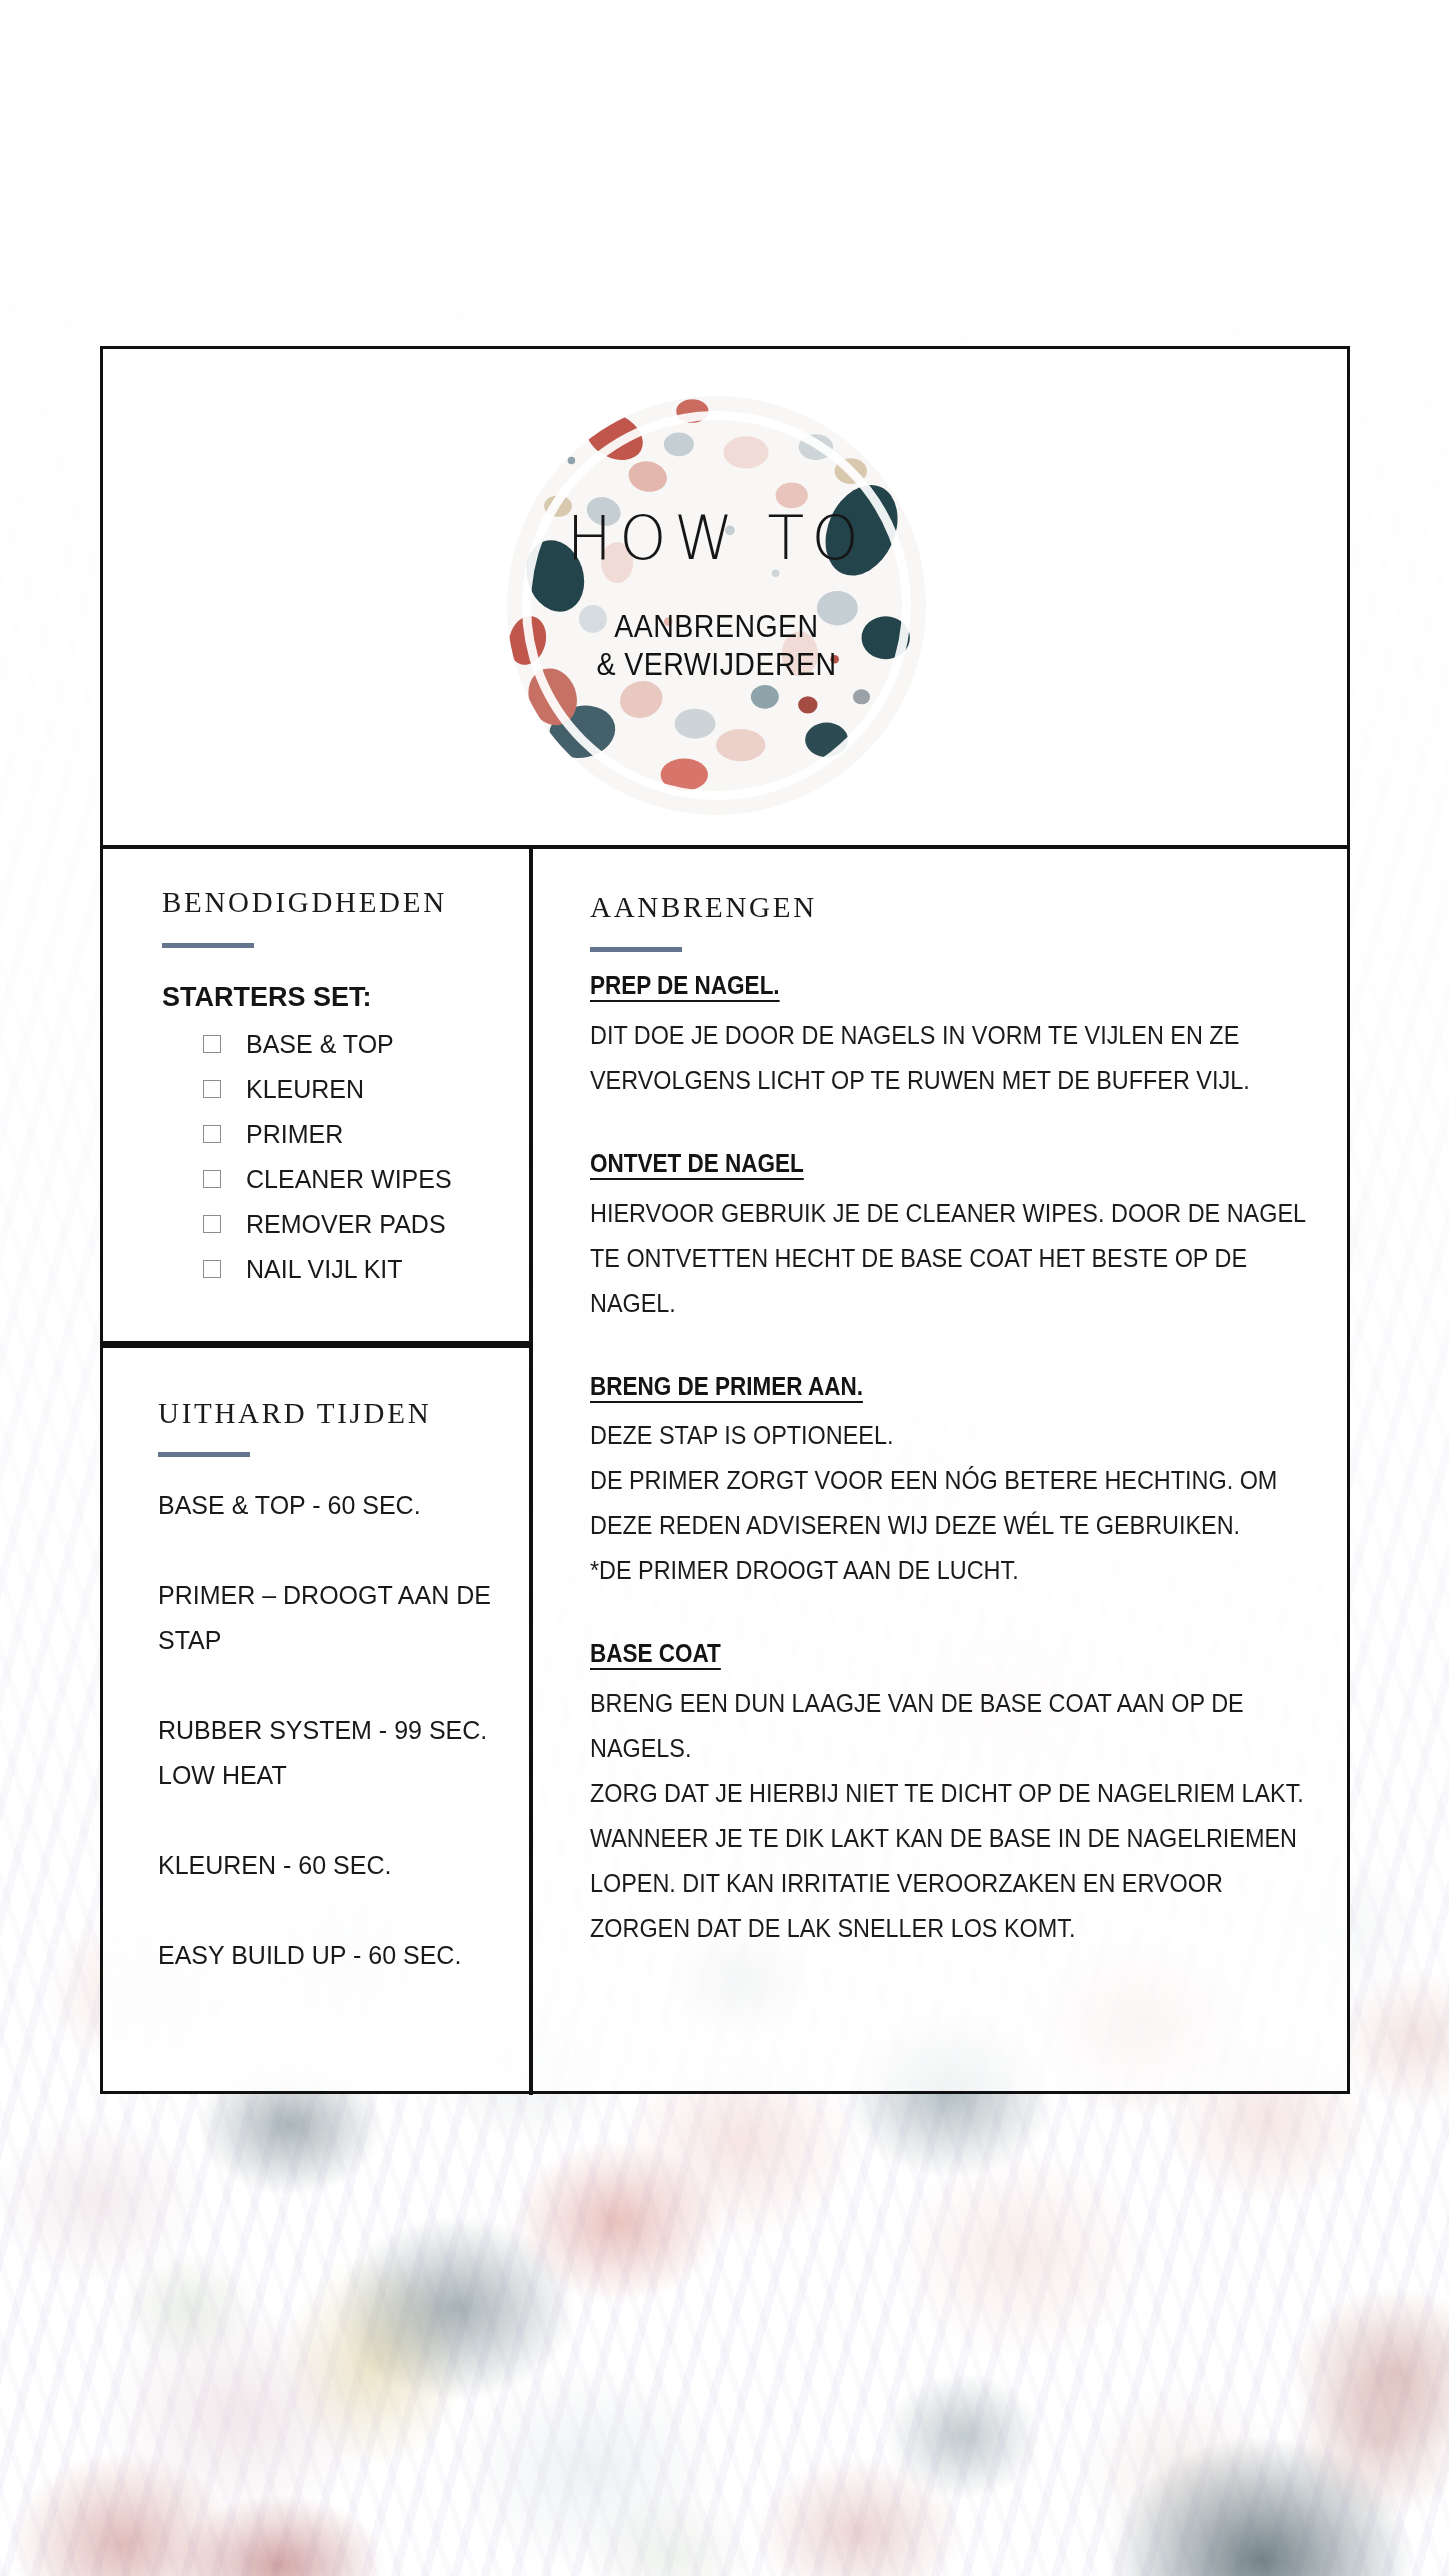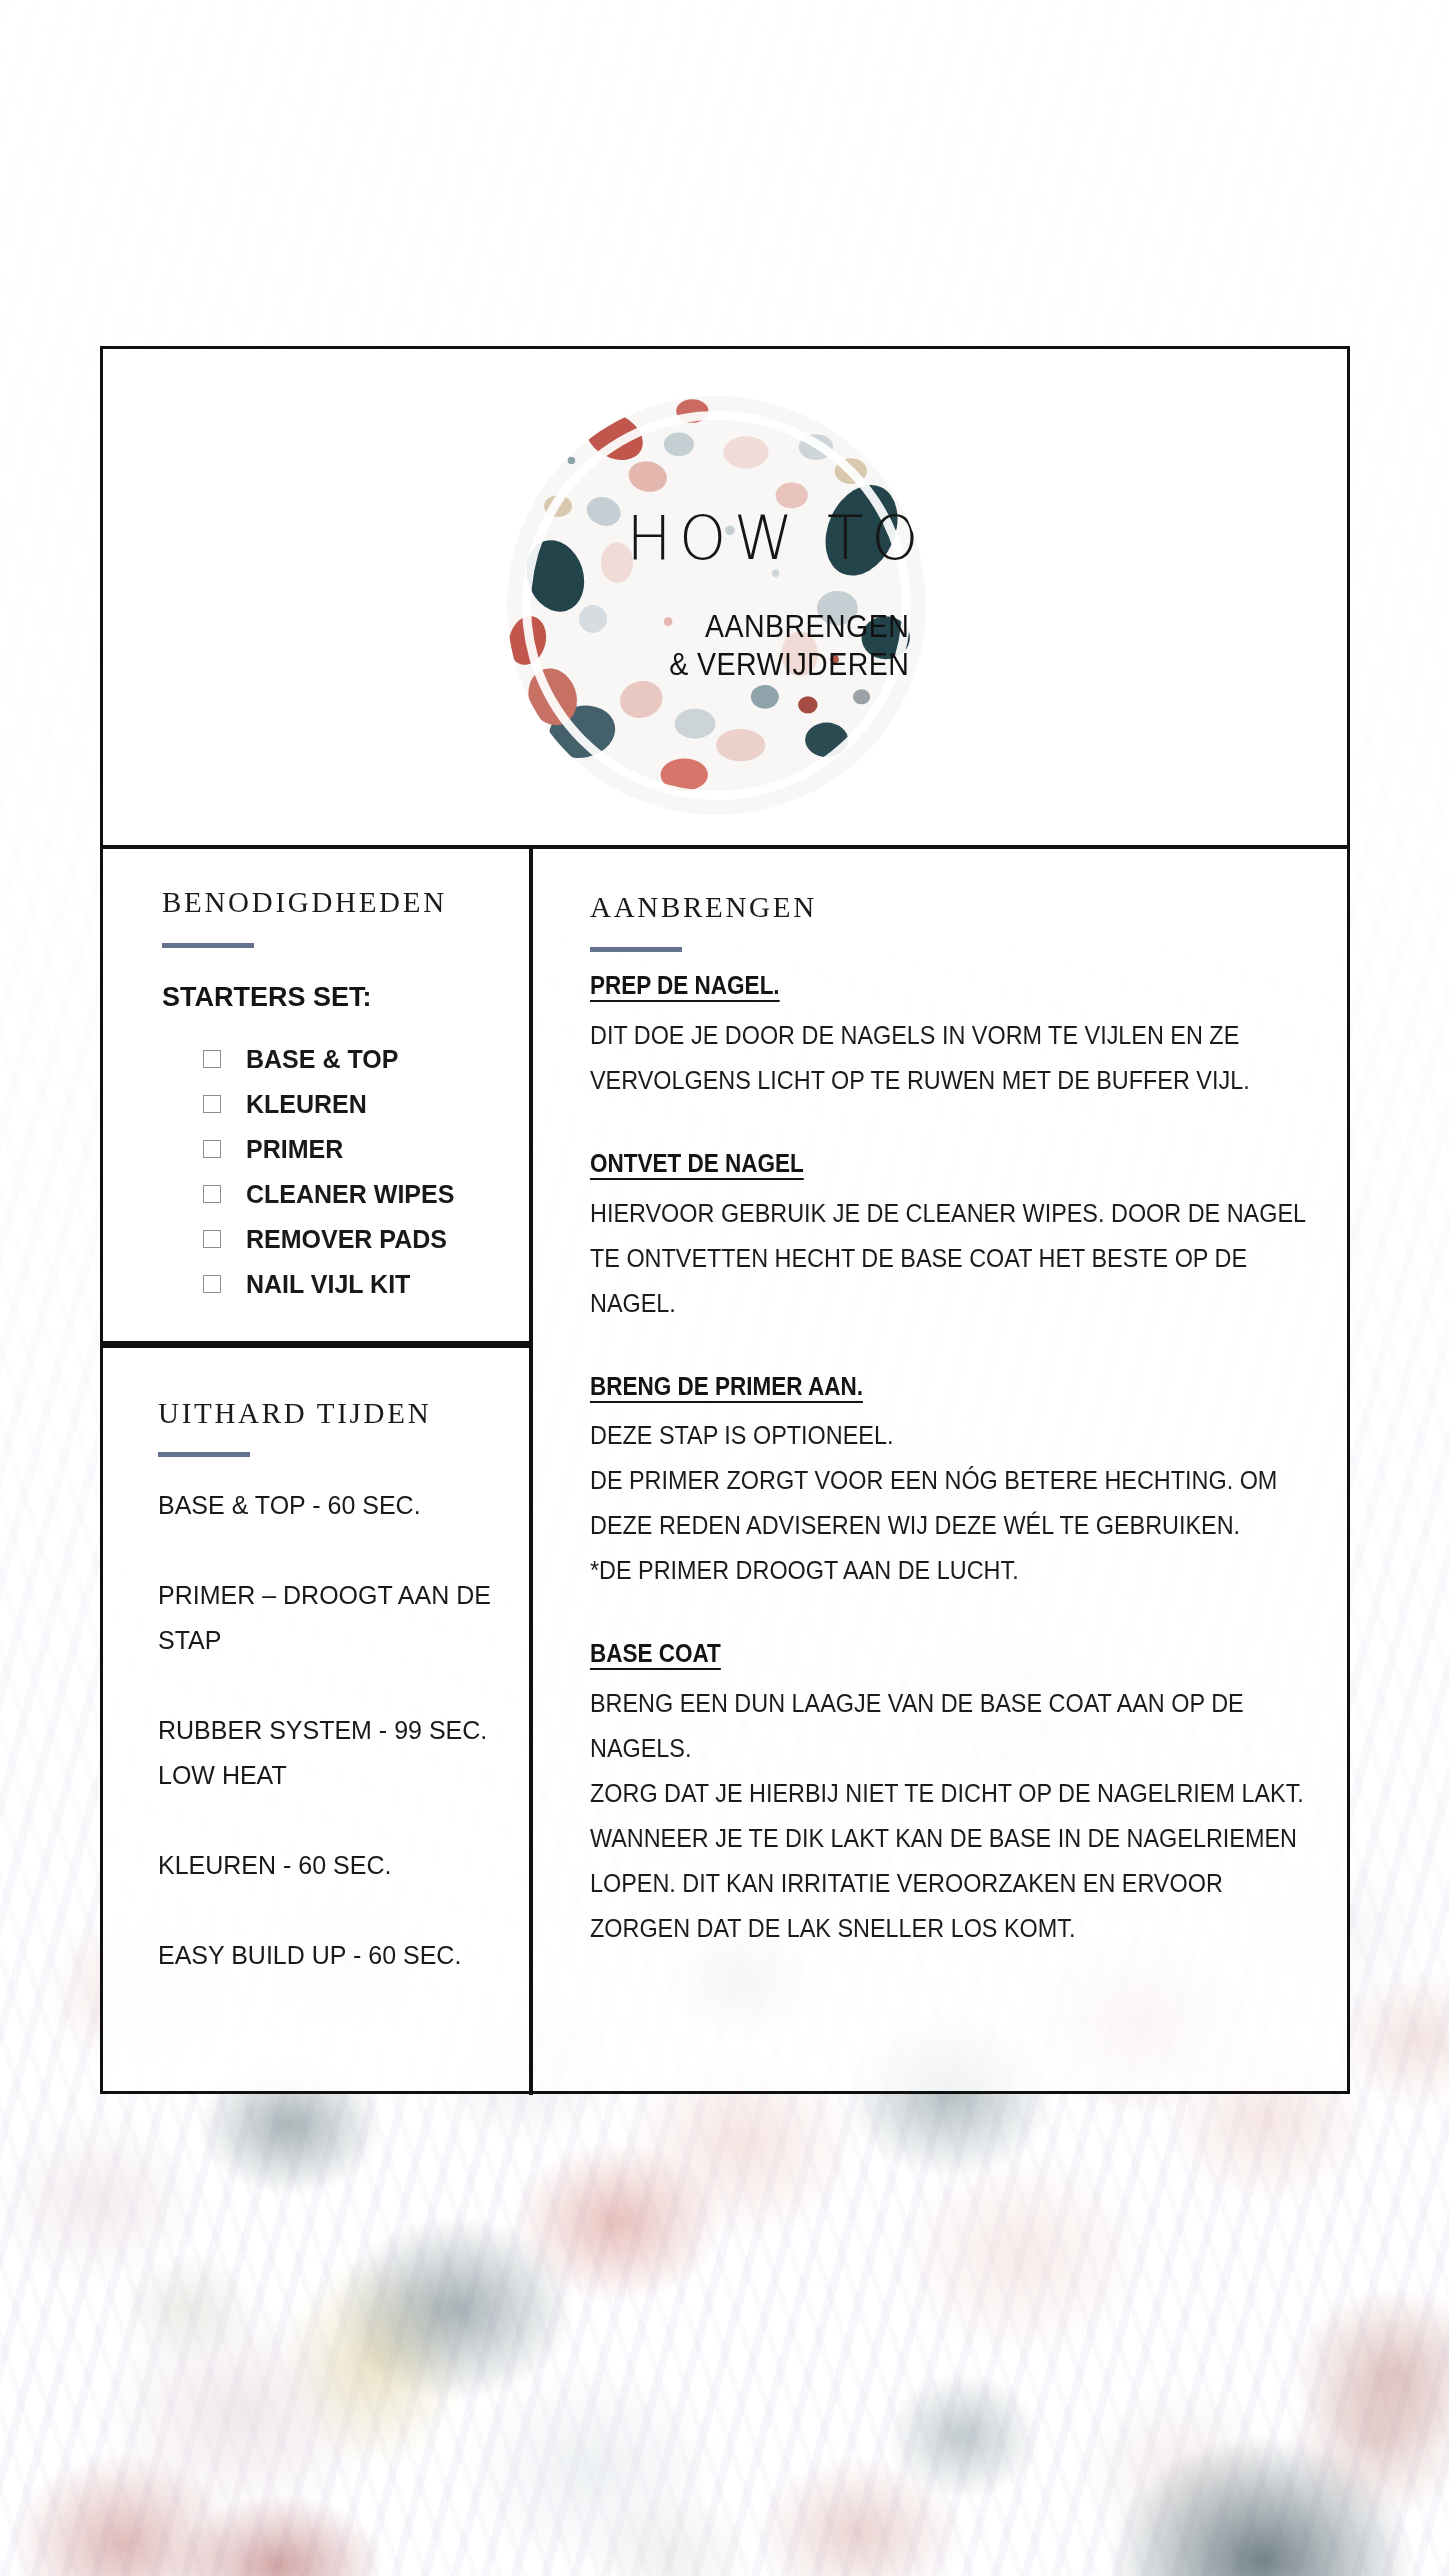--- a/index.html
+++ b/index.html
@@ -65,38 +65,38 @@
   .ln-left-divider  { left:100px; top:1341px; width:432px; height:7px; }
 
   .content { position:absolute; z-index:4; }
 
   
   .logo-circle { left:507px; top:396px; width:419px; height:419px; border-radius:50%;
                  background:#f8f7f5; overflow:hidden; }
   .logo-ring { position:absolute; inset:15px; border-radius:50%;
                border:9.7px solid rgba(255,255,255,.92); z-index:2; }
   .logo-pattern { position:absolute; inset:0; z-index:1; }
-  .logo-text { position:absolute; inset:0; z-index:3; text-align:right; }
+  .logo-text { position:absolute; inset:0; z-index:3; text-align:center; }
   .logo-title { margin-top:107px; font-family:"DejaVu Sans", sans-serif; font-weight:200;
                 font-size:60px; letter-spacing:7.5px; color:#161616; }
   .logo-sub { margin-top:35px; font-size:31px; line-height:38px; color:#121212;
               letter-spacing:0.5px; transform:scaleX(.92); }
 
   
   .h-serif { font-family:"Liberation Serif", serif; font-weight:400; font-size:29px;
              letter-spacing:2.7px; color:#1b1b1b; line-height:39px; }
   .accent-bar { width:92px; height:4.8px; background:#64748f; }
 
   
   .col-left-1 { left:162px; top:883px; width:354px; }
   .col-left-1 .accent-bar { margin-top:21px; }
   .list-title { margin-top:34px; display:inline-block; font-weight:700; font-size:27px;
                 color:#151515; text-decoration-thickness:2.1px;
                 text-underline-offset:5.9px; }
-  .checklist { list-style:none; margin-top:24px;font-weight:bold; }
+  .checklist { list-style:none; margin-top:9px; }
   .checklist li { height:45px; display:flex; align-items:center; padding-left:41px; }
   .checkbox { width:18px; height:18px; border:1.6px solid #8d8d8d; background:rgba(255,255,255,.6);
               margin-right:25px; flex:0 0 auto; }
   .check-label { font-size:25px; color:#191919; }
 
   .col-left-2 { left:158px; top:1394px; width:360px; }
   .col-left-2 .accent-bar { margin-top:19.3px; margin-bottom:26px; }
   .time-item { font-size:25px; color:#191919; line-height:45px; white-space:pre-line;
                margin-bottom:45px; }
 

